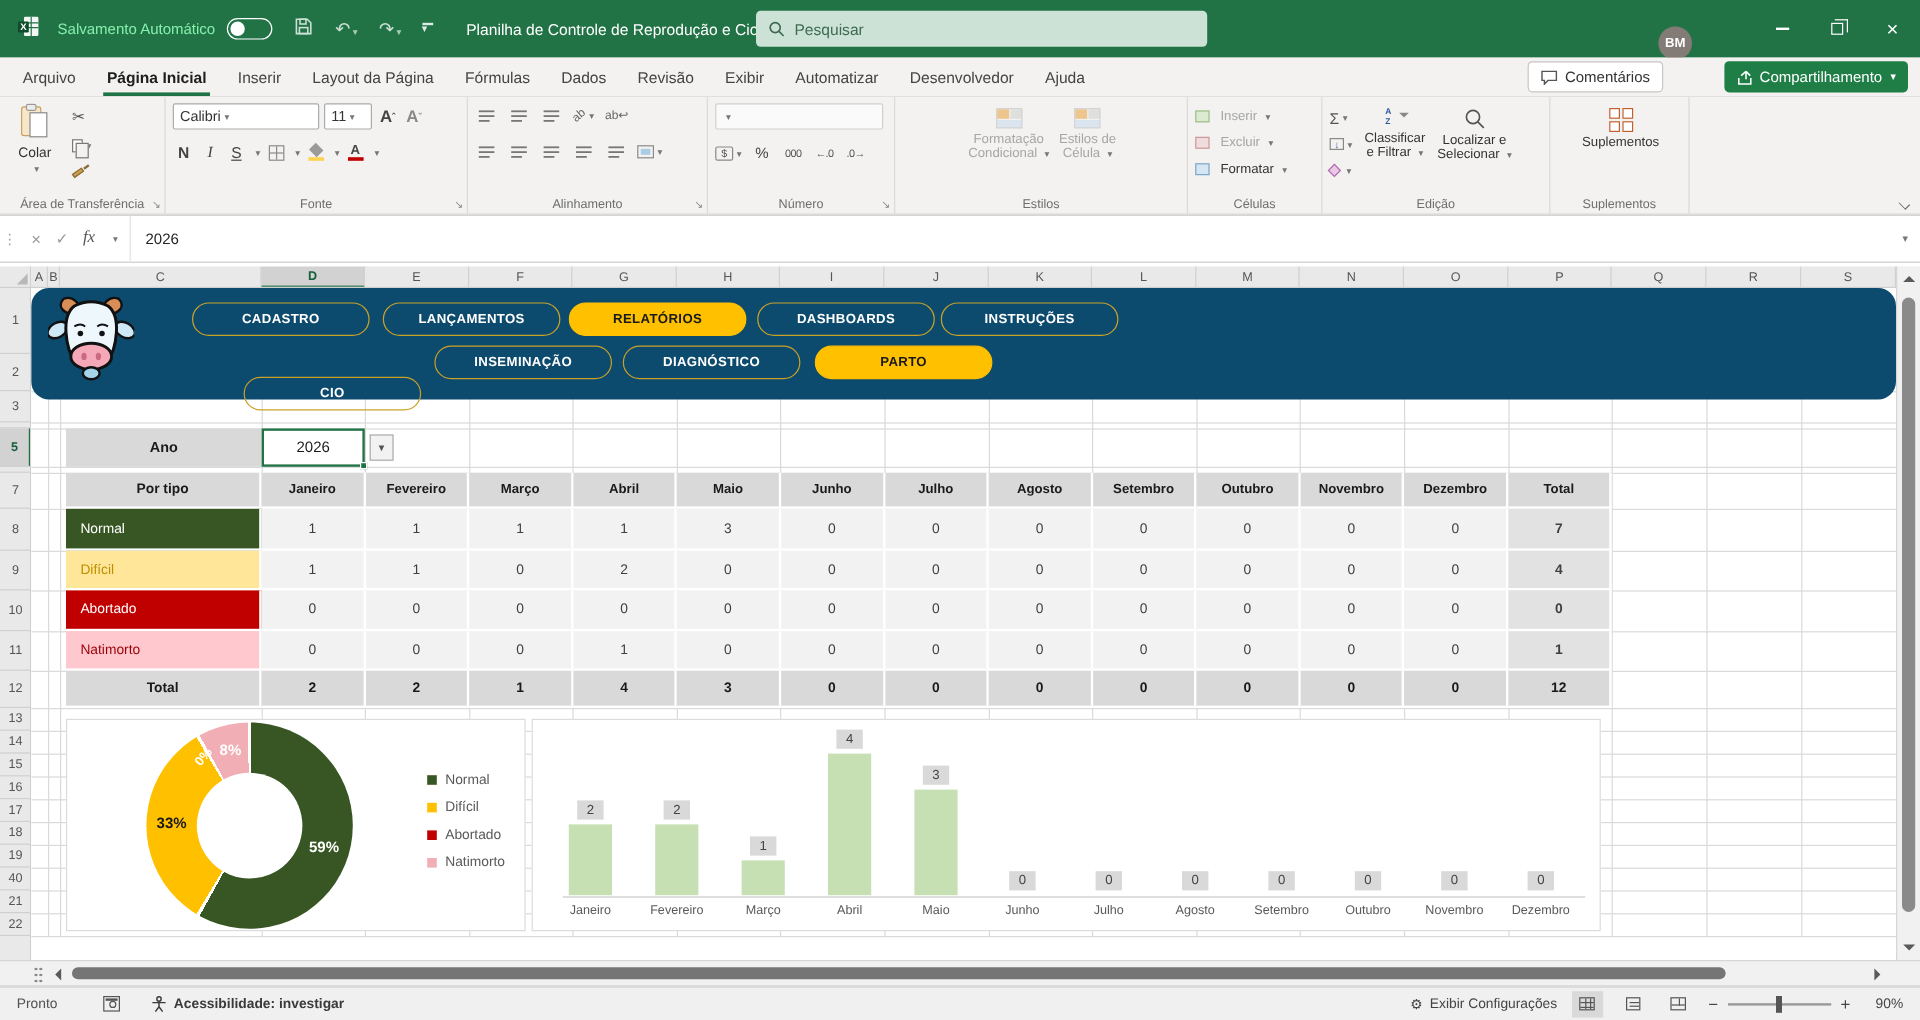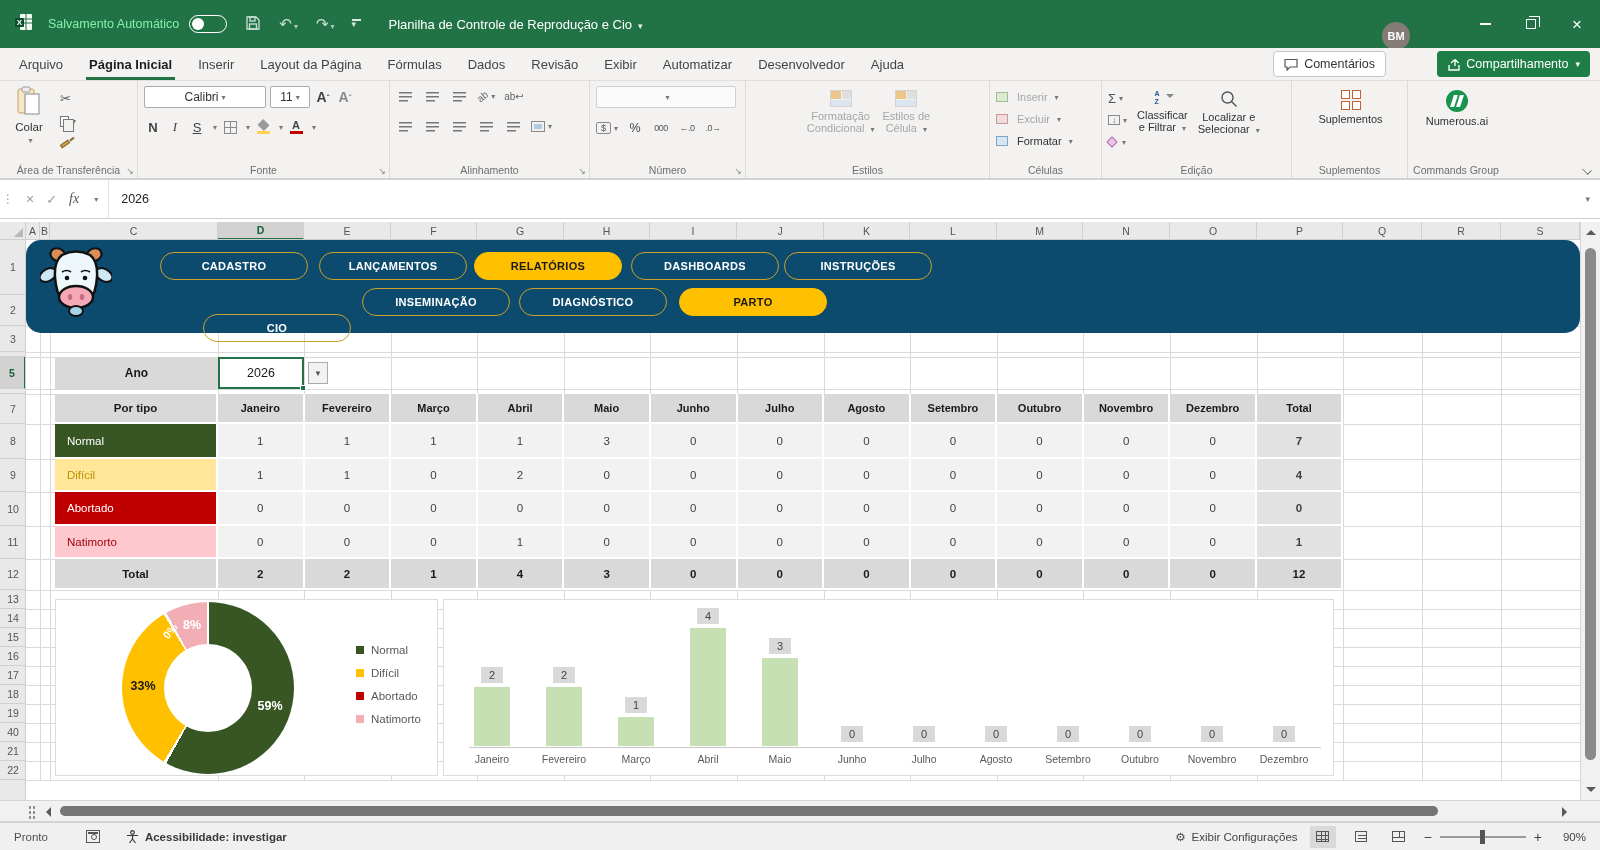--- a/index.html
+++ b/index.html
@@ -47,21 +47,21 @@
 .dis{color:#a6a6a6 !important;}
 .bigbtn{float:left;width:46px;text-align:center;font-size:11.5px;color:#333;}
 .bigbtn .bb-lab{margin-top:3px;}
 .vstack{float:left;display:flex;flex-direction:column;margin-left:8px;gap:7px;margin-top:4px;}
 .sbtn{display:flex;align-items:center;font-size:13px;color:#555;height:16px;}
 .copy-ico{width:9px;height:11px;border:1px solid #777;background:#fff;position:relative;display:inline-block;}
 .copy-ico::after{content:"";position:absolute;left:2px;top:2px;width:9px;height:11px;border:1px solid #777;background:#f3f2f1;}
 .brush-ico{width:10px;height:4px;background:#caa04e;border:1px solid #8a6d3b;display:inline-block;transform:rotate(-35deg);position:relative;}
 .brush-ico::after{content:"";position:absolute;left:10px;top:0;width:5px;height:2px;background:#8a6d3b;}
 .frow{display:flex;align-items:center;gap:4px;}
-.combo{height:22px;border:1px solid #ababab;background:#fff;border-radius:2px;display:flex;align-items:center;justify-content:center;padding:0 5px;font-size:12px;color:#333;}
+.combo{height:22px;border:1px solid #ababab;background:#fff;border-radius:2px;display:flex;align-items:center;justify-content:flex-start;padding:0 5px;font-size:12px;color:#333;}
 .combo.off{background:#fafafa;border-color:#d0d0d0;color:#aaa;}
 .fbtn{min-width:18px;height:20px;display:flex;align-items:center;justify-content:center;font-size:12.5px;color:#444;}
 .grow-a{font-size:14px;color:#444;font-weight:bold;}
 .grow-a sup{font-size:8px;}
 .bld{font-weight:bold;font-size:13px;}
 .itl{font-style:italic;font-family:"Liberation Serif",serif;font-size:13px;}
 .und{text-decoration:underline;font-size:13px;}
 .brd-ico{width:13px;height:13px;border:1px solid #8a8a8a;background:linear-gradient(#8a8a8a,#8a8a8a) center/1px 100% no-repeat,linear-gradient(#8a8a8a,#8a8a8a) center/100% 1px no-repeat;display:inline-block;}
 .fill-ico{display:inline-block;position:relative;width:13px;height:13px;}
 .fill-ico::before{content:"";position:absolute;left:2px;top:0;width:9px;height:8px;background:#9a9a9a;transform:rotate(45deg);}
@@ -204,20 +204,27 @@
       <svg width="16" height="16" viewBox="0 0 16 16" fill="none" stroke="#eaf3ee" stroke-width="1.3">
           <path d="M2 2 H11 L14 5 V14 H2 Z"></path>
           <rect x="4.5" y="9" width="7" height="5"></rect>
           <rect x="5" y="2" width="5" height="4"></rect>
         </svg>
     </span>
     <span class="tb-ico"><span>↶</span><span class="chvw">▾</span></span>
     <span class="tb-ico"><span>↷</span><span class="chvw">▾</span></span>
     <span class="qat-more"></span>
     <span class="doc-title"><span>Planilha de Controle de Reprodução e Cio</span><span class="chvw">▾</span></span>
+    <div class="searchbox">
+      <svg width="14" height="14" viewBox="0 0 14 14" fill="none" stroke="#3e6b52" stroke-width="1.4">
+          <circle cx="6" cy="6" r="4.2"></circle>
+          <line x1="9.2" y1="9.2" x2="13" y2="13"></line>
+        </svg>
+      <span>Pesquisar</span>
+    </div>
     <span class="avatar">BM</span>
     <div class="wincontrols">
       <span class="wc">
           <span class="ic-min"></span>
         </span>
       <span class="wc">
           <span class="ic-restore"></span>
         </span>
       <span class="wc">
           <span class="ic-close">×</span>
@@ -446,27 +453,20 @@
             <i></i>
             <i></i>
             <i></i>
             <i></i>
           </span>
         <div class="twoline">Suplementos</div>
       </div>
       <div class="glab">Suplementos</div>
     </div>
 
-    <div class="rgroup" style="width:96px;border-right:none">
-      <div class="bigv" style="margin:0 auto">
-        <span class="num-circ"></span>
-        <div class="twoline">Numerous.ai</div>
-      </div>
-      <div class="glab">Commands Group</div>
-    </div>
 
     <span class="ribbon-collapse"></span>
   </div>
 
   <div class="fbar">
     <span class="fdots">⋮</span>
     <div class="fx-btns">
       <span class="fx-x">×</span>
       <span class="fx-ok">✓</span>
       <span class="fx-fx">fx</span>

